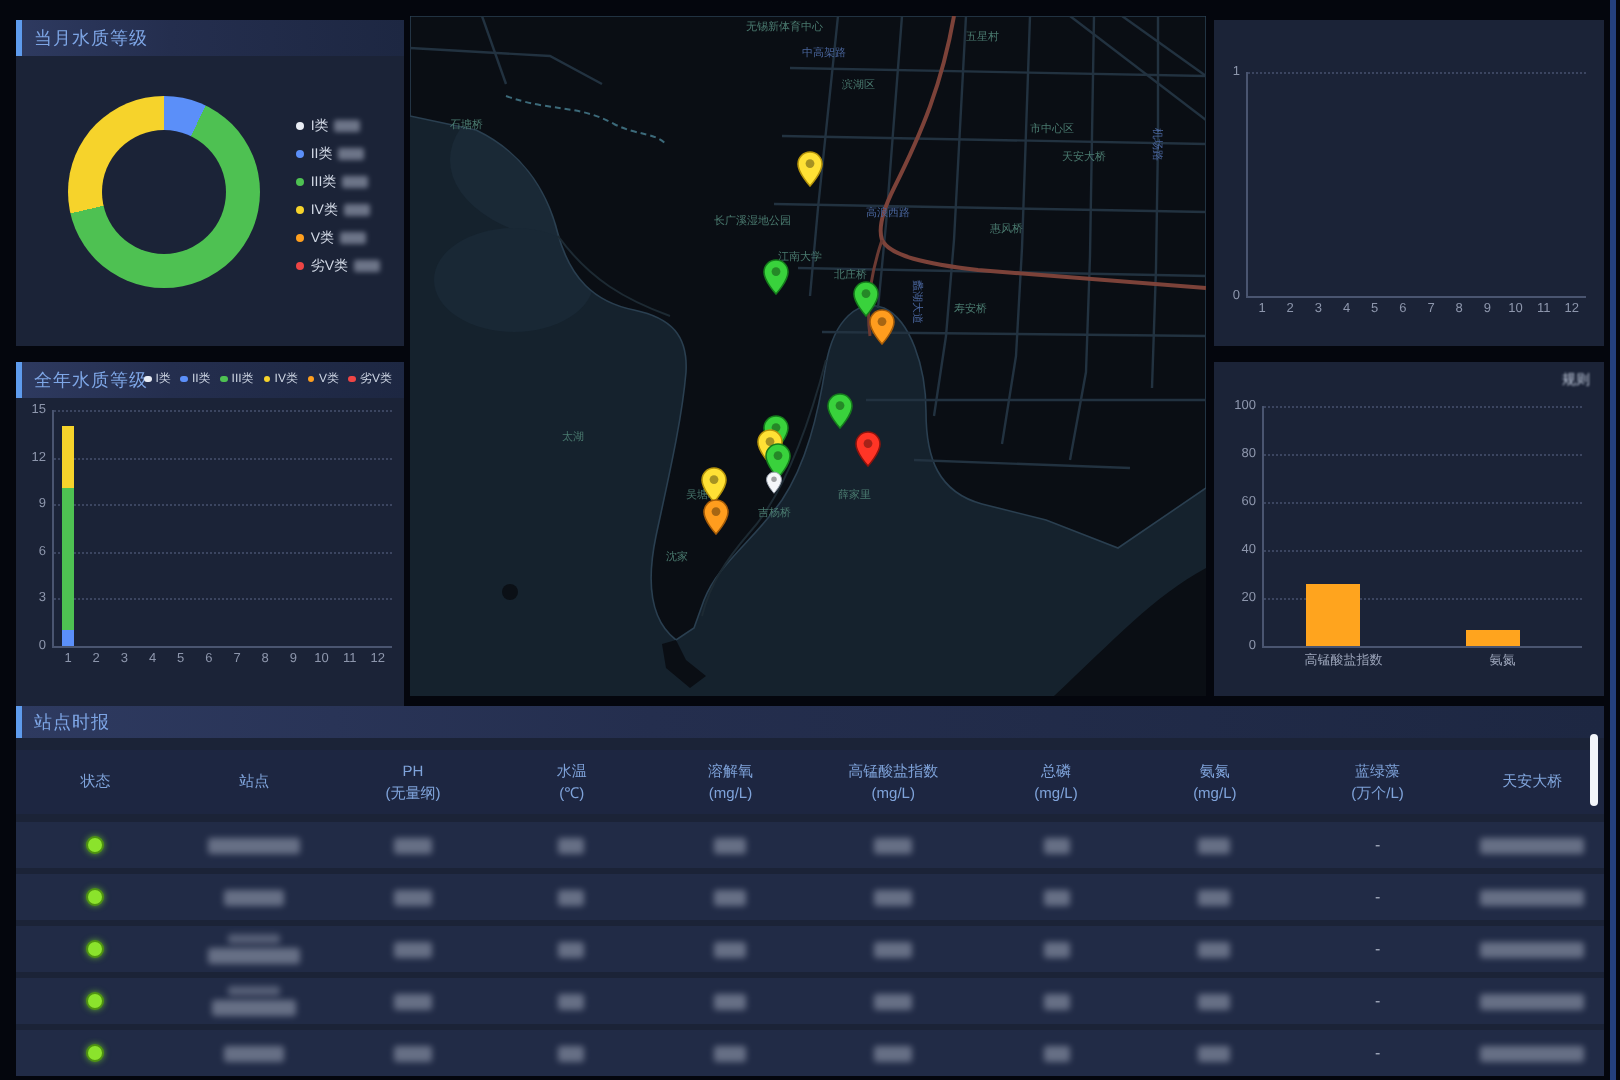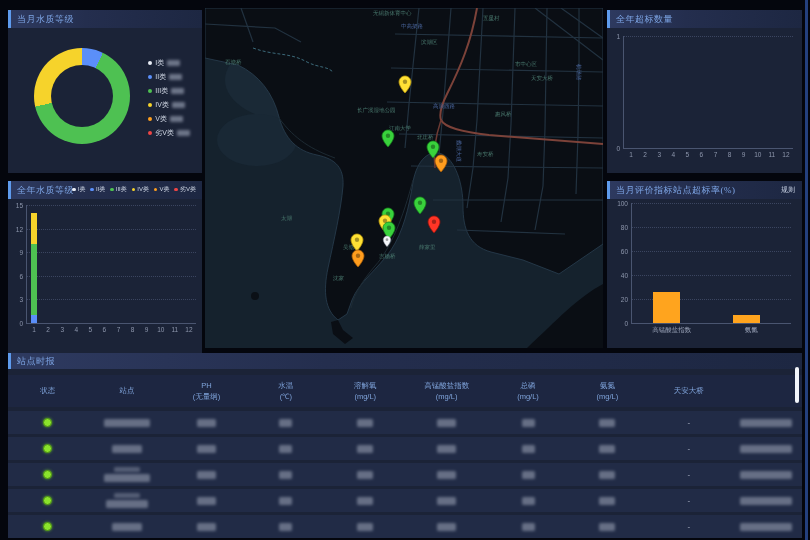--- a/index.html
+++ b/index.html
@@ -3,21 +3,21 @@
 <meta charset="utf-8">
 <style>
   * { margin:0; padding:0; box-sizing:border-box; }
   html,body { background:#020409; }
   body { font-family:"Liberation Sans", sans-serif; }
   .screen { position:relative; width:810px; height:540px; background:#04060d; overflow:hidden; }
 
   .panel { position:absolute; background:#1b2337; }
   .panel-header { position:relative; height:18px; background:linear-gradient(90deg,#2e3a60 0%,#242e4e 40%,#1d2742 100%); display:flex; align-items:center; }
   .panel-header::before { content:""; position:absolute; left:0; top:0; bottom:0; width:3px; background:#5e9bed; }
-  .panel-title { margin-left:9px; font-size:9px; color:#7ea6e6; letter-spacing:0.5px; white-space:nowrap;font-family:Liberation Serif, serif; }
+  .panel-title { margin-left:9px; font-size:9px; color:#7ea6e6; letter-spacing:0.5px; white-space:nowrap; }
   .corner-label { position:absolute; right:7px; top:4px; font-size:7px; color:#c6d0e2; filter:blur(0.4px); }
 
   
   .donut { position:absolute; left:26px; top:38px; width:96px; height:96px; border-radius:50%; }
   .donut::after { content:""; position:absolute; inset:17px; border-radius:50%; background:#1b2337; }
 
   .legend-v { position:absolute; right:12px; top:48px; display:flex; flex-direction:column; gap:4px; }
   .legend-v .li { display:flex; align-items:center; gap:3px; }
   .legend-v .dot { width:4.5px; height:4.5px; border-radius:50%; }
   .legend-v .lt { font-size:7px; color:#d2d9e6; }
@@ -274,23 +274,20 @@
           </g>
           <g transform="translate(147,242) scale(1)">
             <path d="M6,0 C2.7,0 0,2.7 0,6 C0,10.5 6,17 6,17 C6,17 12,10.5 12,6 C12,2.7 9.3,0 6,0 Z" fill="#ff9d1e" stroke="#a65c08" stroke-width="0.8"></path>
             <circle cx="6" cy="5.8" r="2.2" fill="rgba(0,0,0,0.35)"></circle>
           </g>
         </g>
     </svg>
   </div>
 
   <div class="panel" style="left:607px; top:10px; width:195px; height:163px;">
-    <div class="panel-header">
-      <span class="panel-title">全年超标数量</span>
-    </div>
     <div class="chart-area" id="p3-chart" style="left:16px; top:26px; width:170px; height:113px;">
         <span class="ytick" style="top: 112px;">0</span>
         <div class="gridline" style="top: 0px;"></div>
         <span class="ytick" style="top: 0px;">1</span>
         <div class="xticks">
           <span>1</span>
           <span>2</span>
           <span>3</span>
           <span>4</span>
           <span>5</span>
@@ -299,23 +296,20 @@
           <span>8</span>
           <span>9</span>
           <span>10</span>
           <span>11</span>
           <span>12</span>
         </div>
       </div>
   </div>
 
   <div class="panel" style="left:607px; top:181px; width:195px; height:167px;">
-    <div class="panel-header">
-      <span class="panel-title">当月评价指标站点超标率(%)</span>
-    </div>
     <span class="corner-label">规则</span>
     <div class="chart-area" id="p4-chart" style="left:24px; top:22px; width:160px; height:121px;">
         <span class="ytick" style="top: 120px;">0</span>
         <div class="gridline" style="top: 96px;"></div>
         <span class="ytick" style="top: 96px;">20</span>
         <div class="gridline" style="top: 72px;"></div>
         <span class="ytick" style="top: 72px;">40</span>
         <div class="gridline" style="top: 48px;"></div>
         <span class="ytick" style="top: 48px;">60</span>
         <div class="gridline" style="top: 24px;"></div>
@@ -360,20 +354,24 @@
         </div>
         <div class="tbl-col">
           <div>总磷</div>
           <div>(mg/L)</div>
         </div>
         <div class="tbl-col">
           <div>氨氮</div>
           <div>(mg/L)</div>
         </div>
         <div class="tbl-col">
+          <div>蓝绿藻</div>
+          <div>(万个/L)</div>
+        </div>
+        <div class="tbl-col">
           <div>天安大桥</div>
         </div>
       </div>
     <div class="tbl-rows" id="tbl-rows">
         <div class="tbl-row" style="grid-template-columns: 10% 10% 10% 10% 10% 10.5% 10% 10% 10.5% 9%;">
           <div class="tbl-cell">
             <span class="status-dot"></span>
           </div>
           <div class="tbl-cell">
             <span class="cell-blur" style="width: 46px;"></span>

